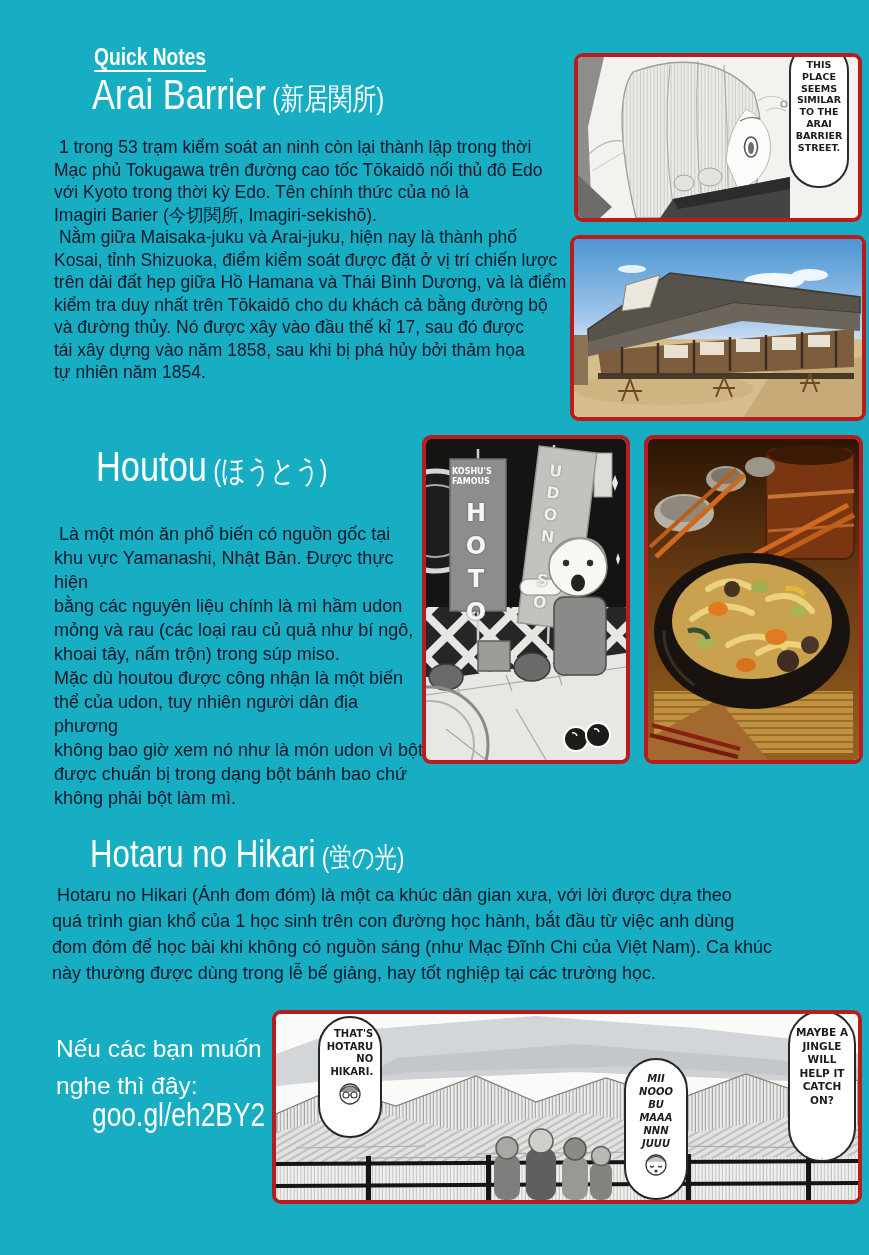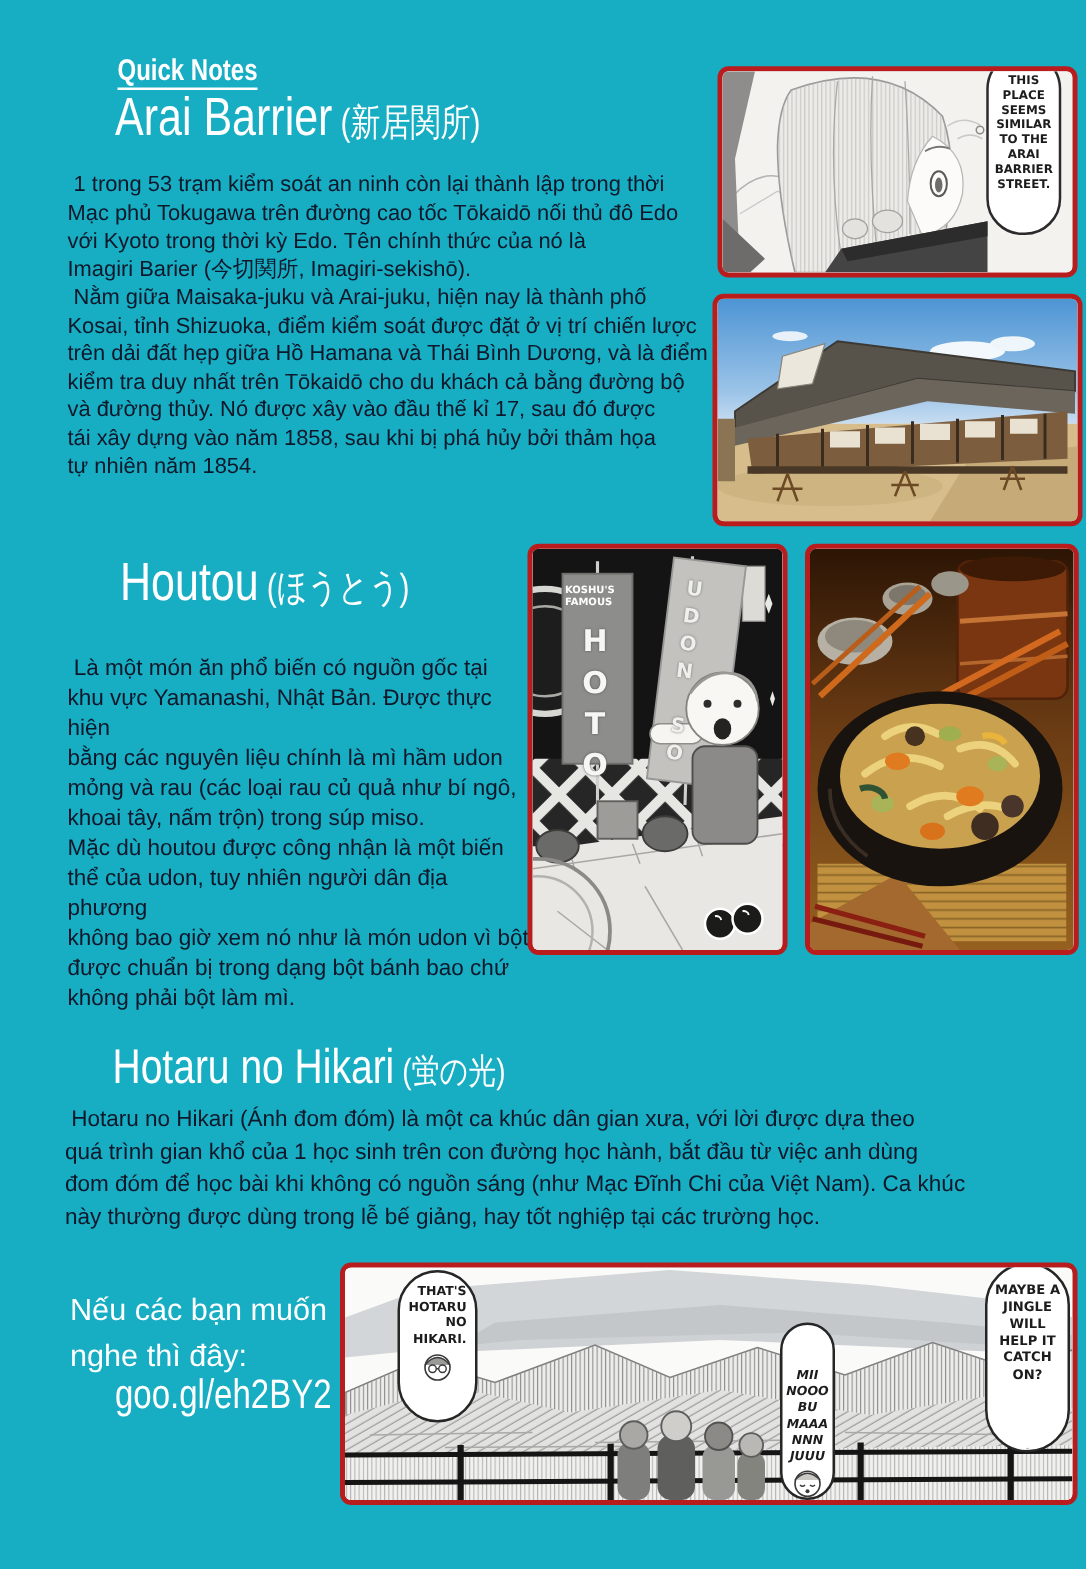--- a/index.html
+++ b/index.html
@@ -362,21 +362,21 @@
 HIKARI.</span>
         <svg width="30" height="26" viewBox="0 0 30 26" style="margin-top:2px;">
           <circle cx="15" cy="14" r="10" fill="#fff" stroke="#3a3a3a" stroke-width="1.3"></circle>
           <path d="M5,12 Q15,0 25,12" fill="#9a9a97" stroke="#3a3a3a" stroke-width="1.2"></path>
           <circle cx="11" cy="15" r="3" fill="none" stroke="#3a3a3a" stroke-width="1.1"></circle>
           <circle cx="19" cy="15" r="3" fill="none" stroke="#3a3a3a" stroke-width="1.1"></circle>
           <line x1="14" y1="15" x2="16" y2="15" stroke="#3a3a3a" stroke-width="1.1"></line>
         </svg>
       </div>
 
-      <div class="bubble" style="left:348px; top:44px; width:44px; height:142px; padding-top:12px; font-size:10px; line-height:13px; font-style:italic;justify-content:flex-end;">
+      <div class="bubble" style="left:348px; top:44px; width:64px; height:142px; padding-top:12px; font-size:10px; line-height:13px; font-style:italic;">
         <span class="btxt">MII
 NOOO
 BU
 MAAA
 NNN
 JUUU</span>
         <svg width="30" height="24" viewBox="0 0 30 24" style="margin-top:2px;">
           <circle cx="15" cy="13" r="10" fill="#fff" stroke="#3a3a3a" stroke-width="1.3"></circle>
           <path d="M5,10 Q15,-1 25,10" fill="#c9c8c4" stroke="#3a3a3a" stroke-width="1.2"></path>
           <path d="M9,14 q2,2 4,0 M17,14 q2,2 4,0" fill="none" stroke="#3a3a3a" stroke-width="1.2"></path>

